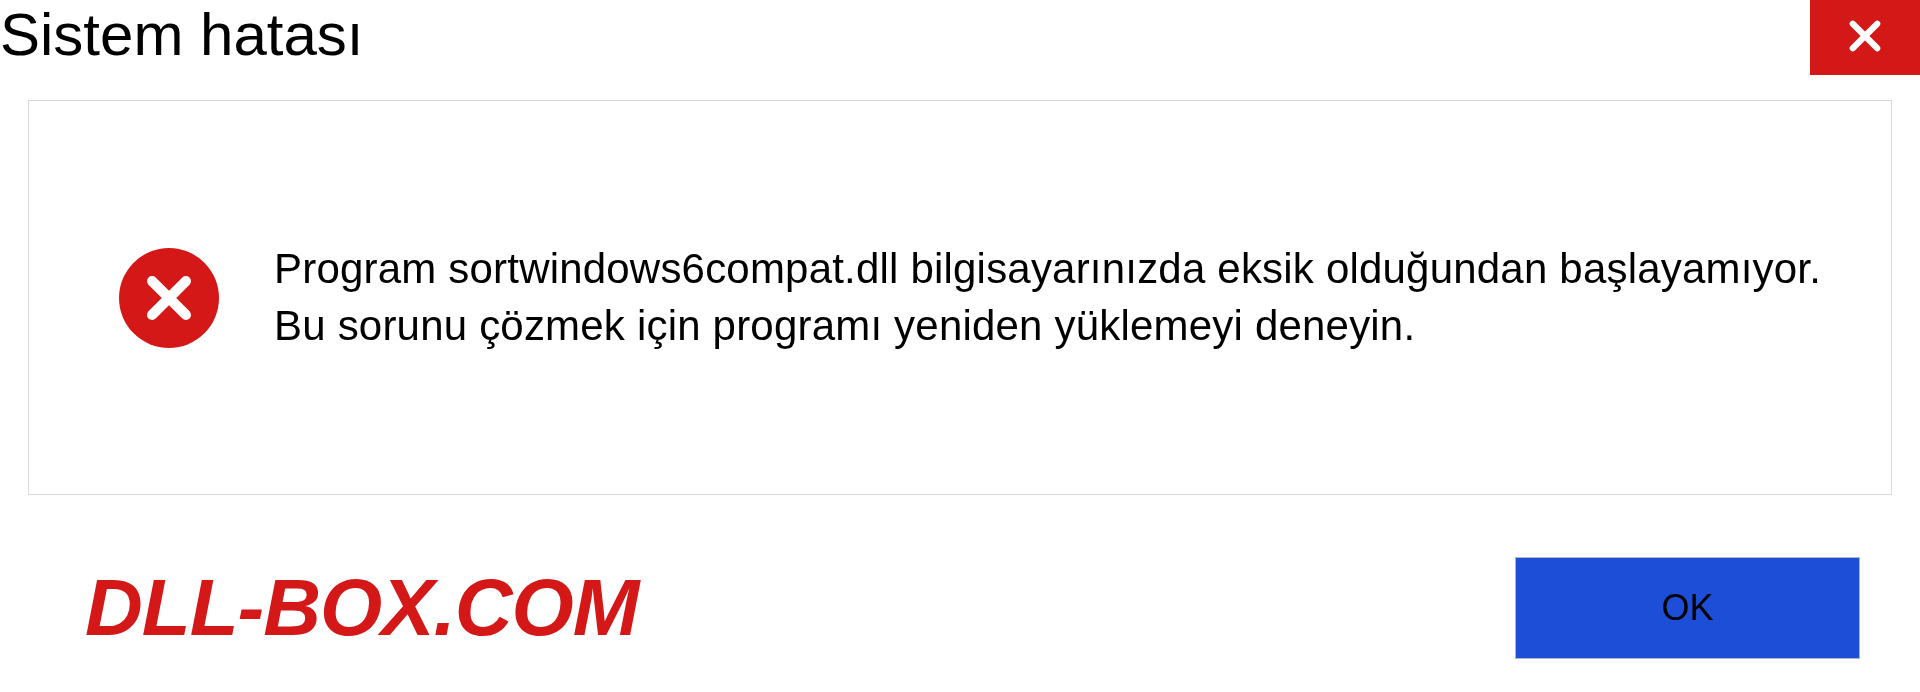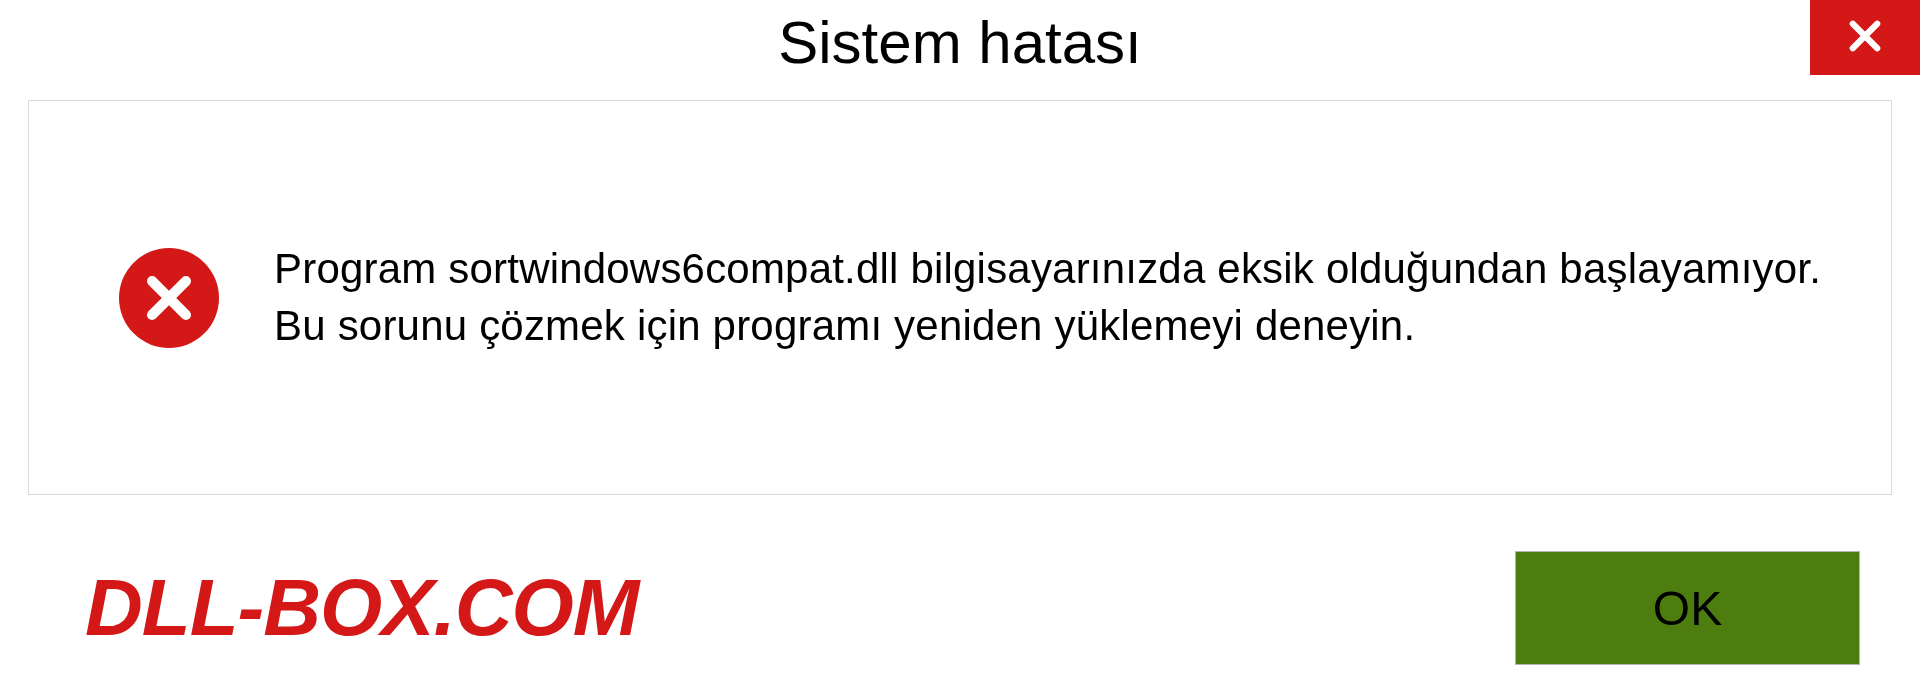--- a/index.html
+++ b/index.html
@@ -13,24 +13,22 @@
       background: #ffffff;
       width: 1920px;
       height: 692px;
       position: relative;
       overflow: hidden;
     }
     
     .titlebar {
       display: flex;
       align-items: flex-start;
-      justify-content: center;
       height: 90px;
       position: relative;
-      padding-top: 8px;
     }
     
     .title-text {
       font-size: 60px;
       font-weight: 400;
       color: #000000;
       text-align: center;
     }
     
     .close-button {
@@ -107,24 +105,24 @@
       font-size: 80px;
       font-weight: 800;
       font-style: italic;
       color: #d41818;
       letter-spacing: -1px;
       font-family: Arial, "Segoe UI", sans-serif;
     }
     
     .ok-button {
       width: 345px;
-      height: 114px;
+      height: 102px;
       border: 1px solid #b5b5b5;
-      background: #4d7c0f;
-      font-size: 48px;
+      background: #1d4ed8;
+      font-size: 36px;
       font-weight: 400;
       color: #000000;
       font-family: "Segoe UI", Tahoma, Arial, sans-serif;
       cursor: pointer;
       display: flex;
       align-items: center;
       justify-content: center;
     }
   </style>
 </head>

